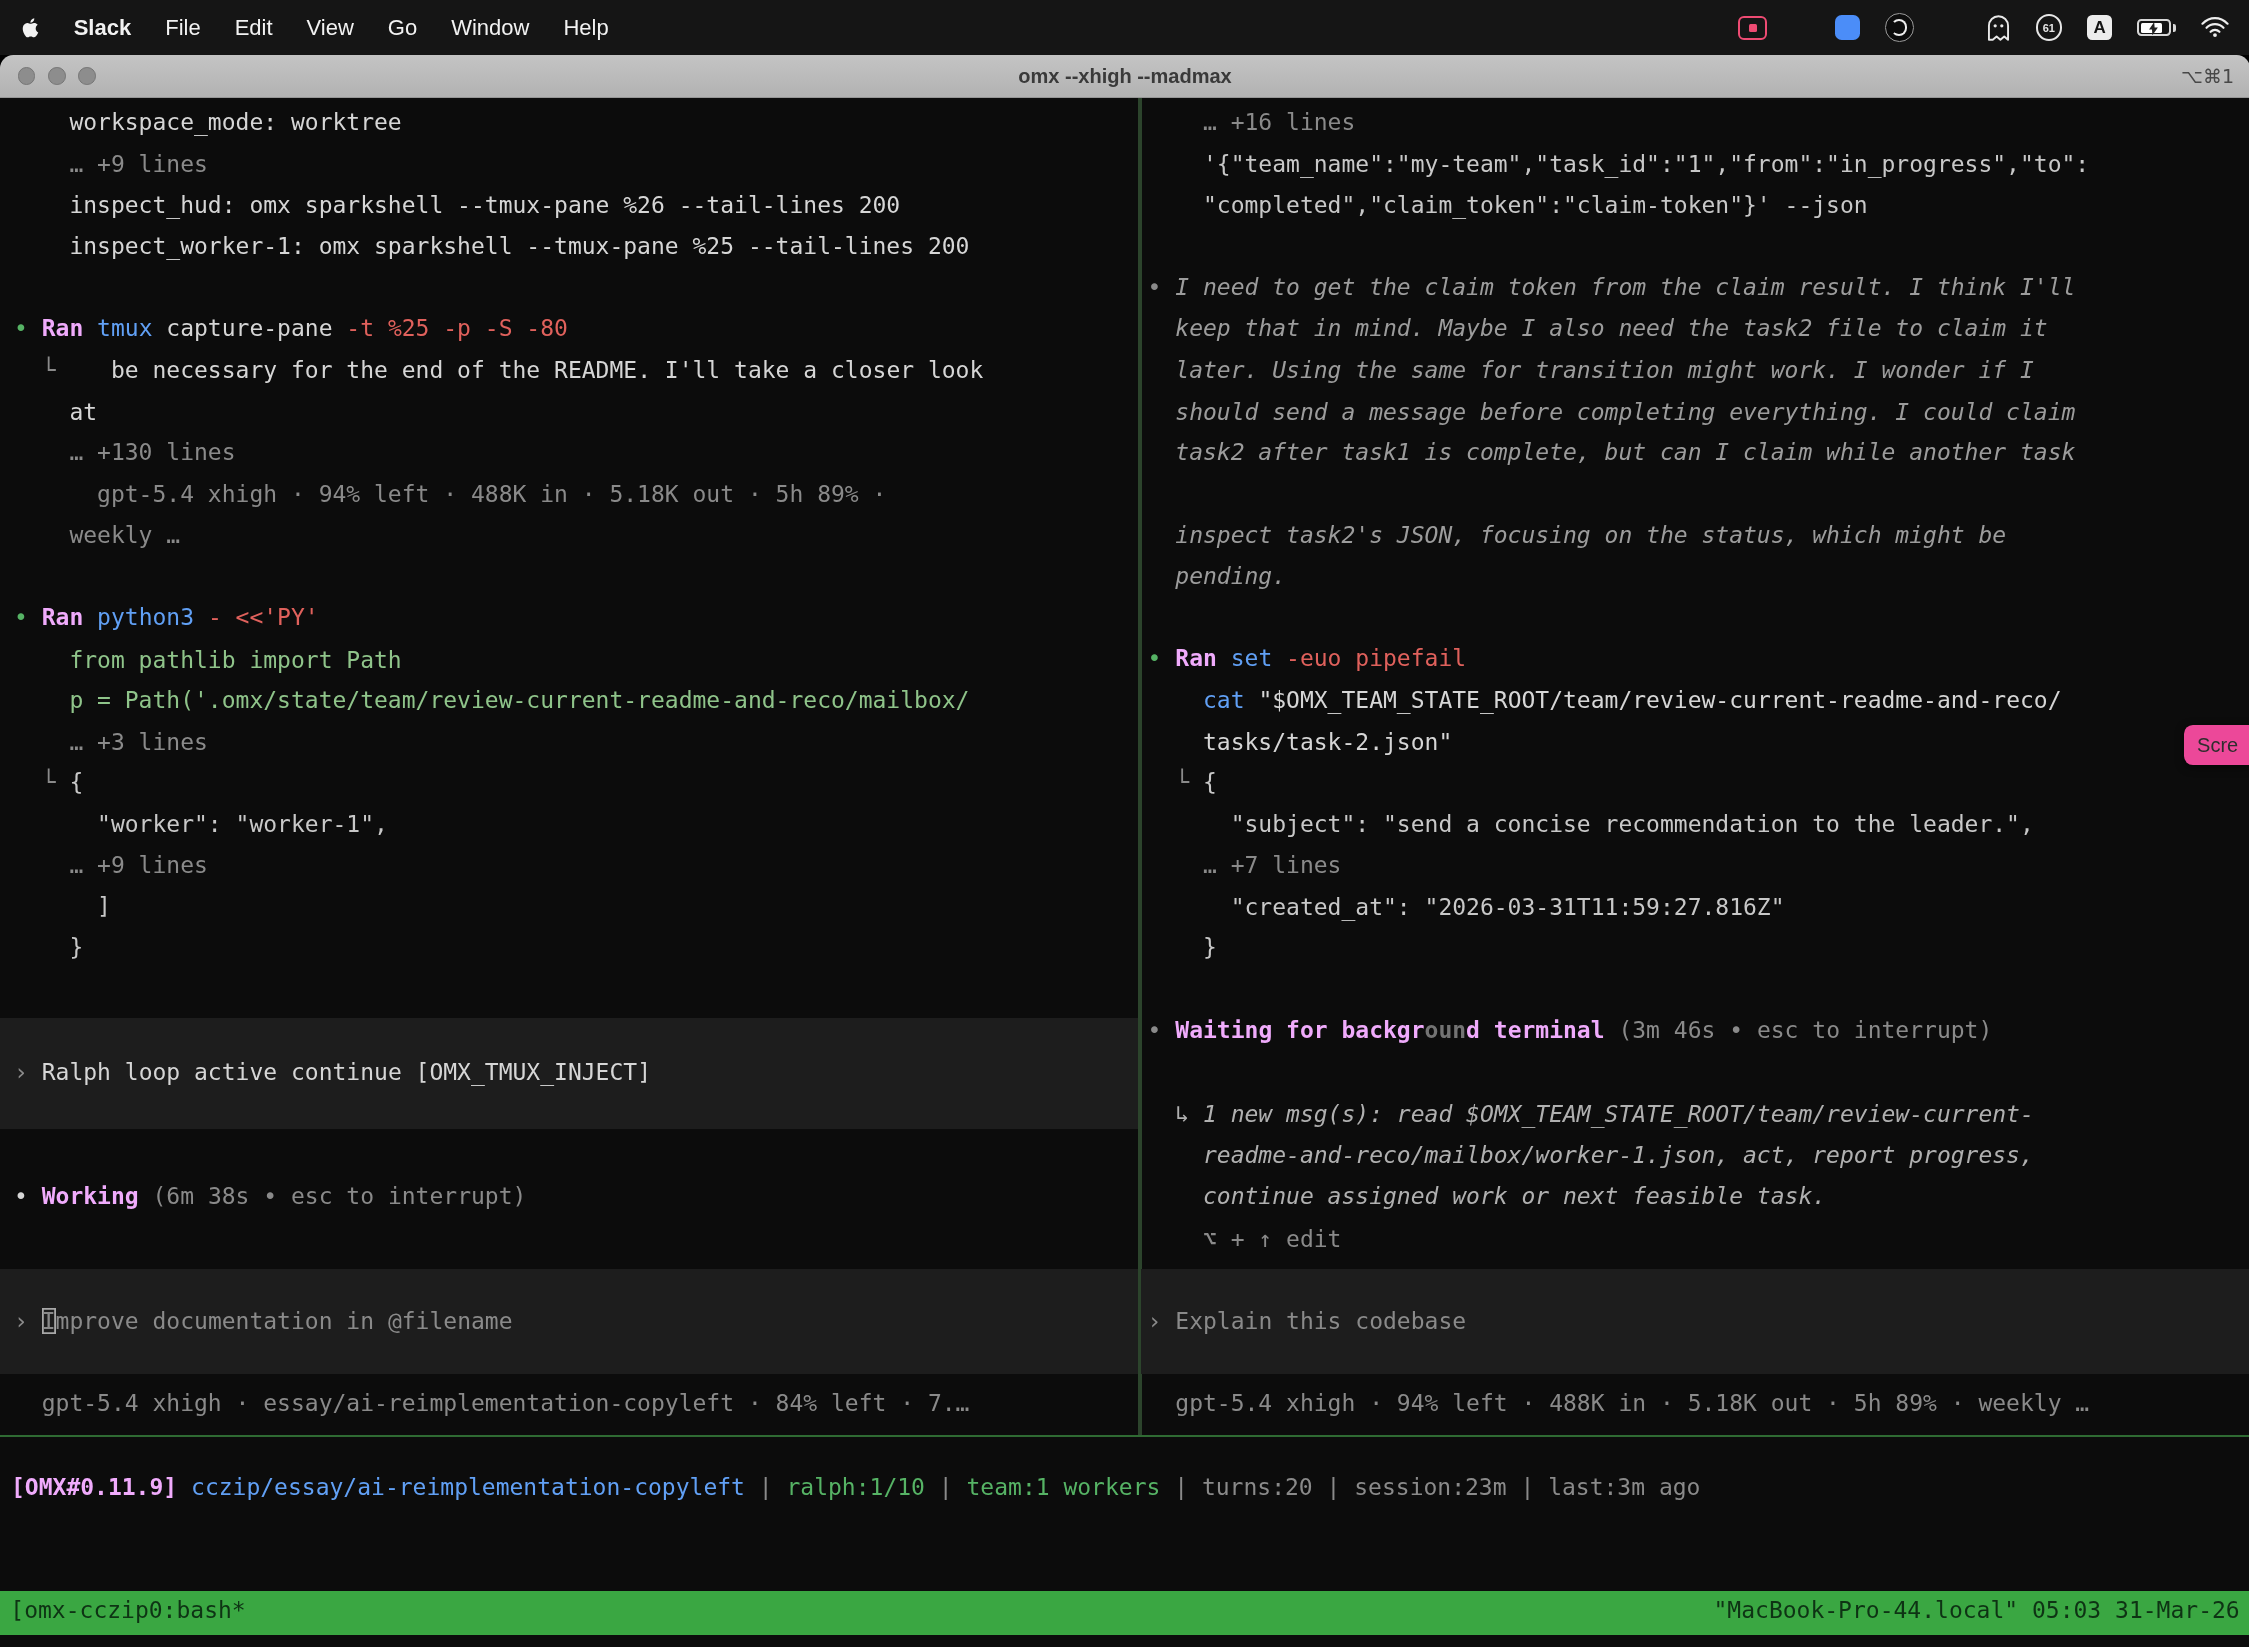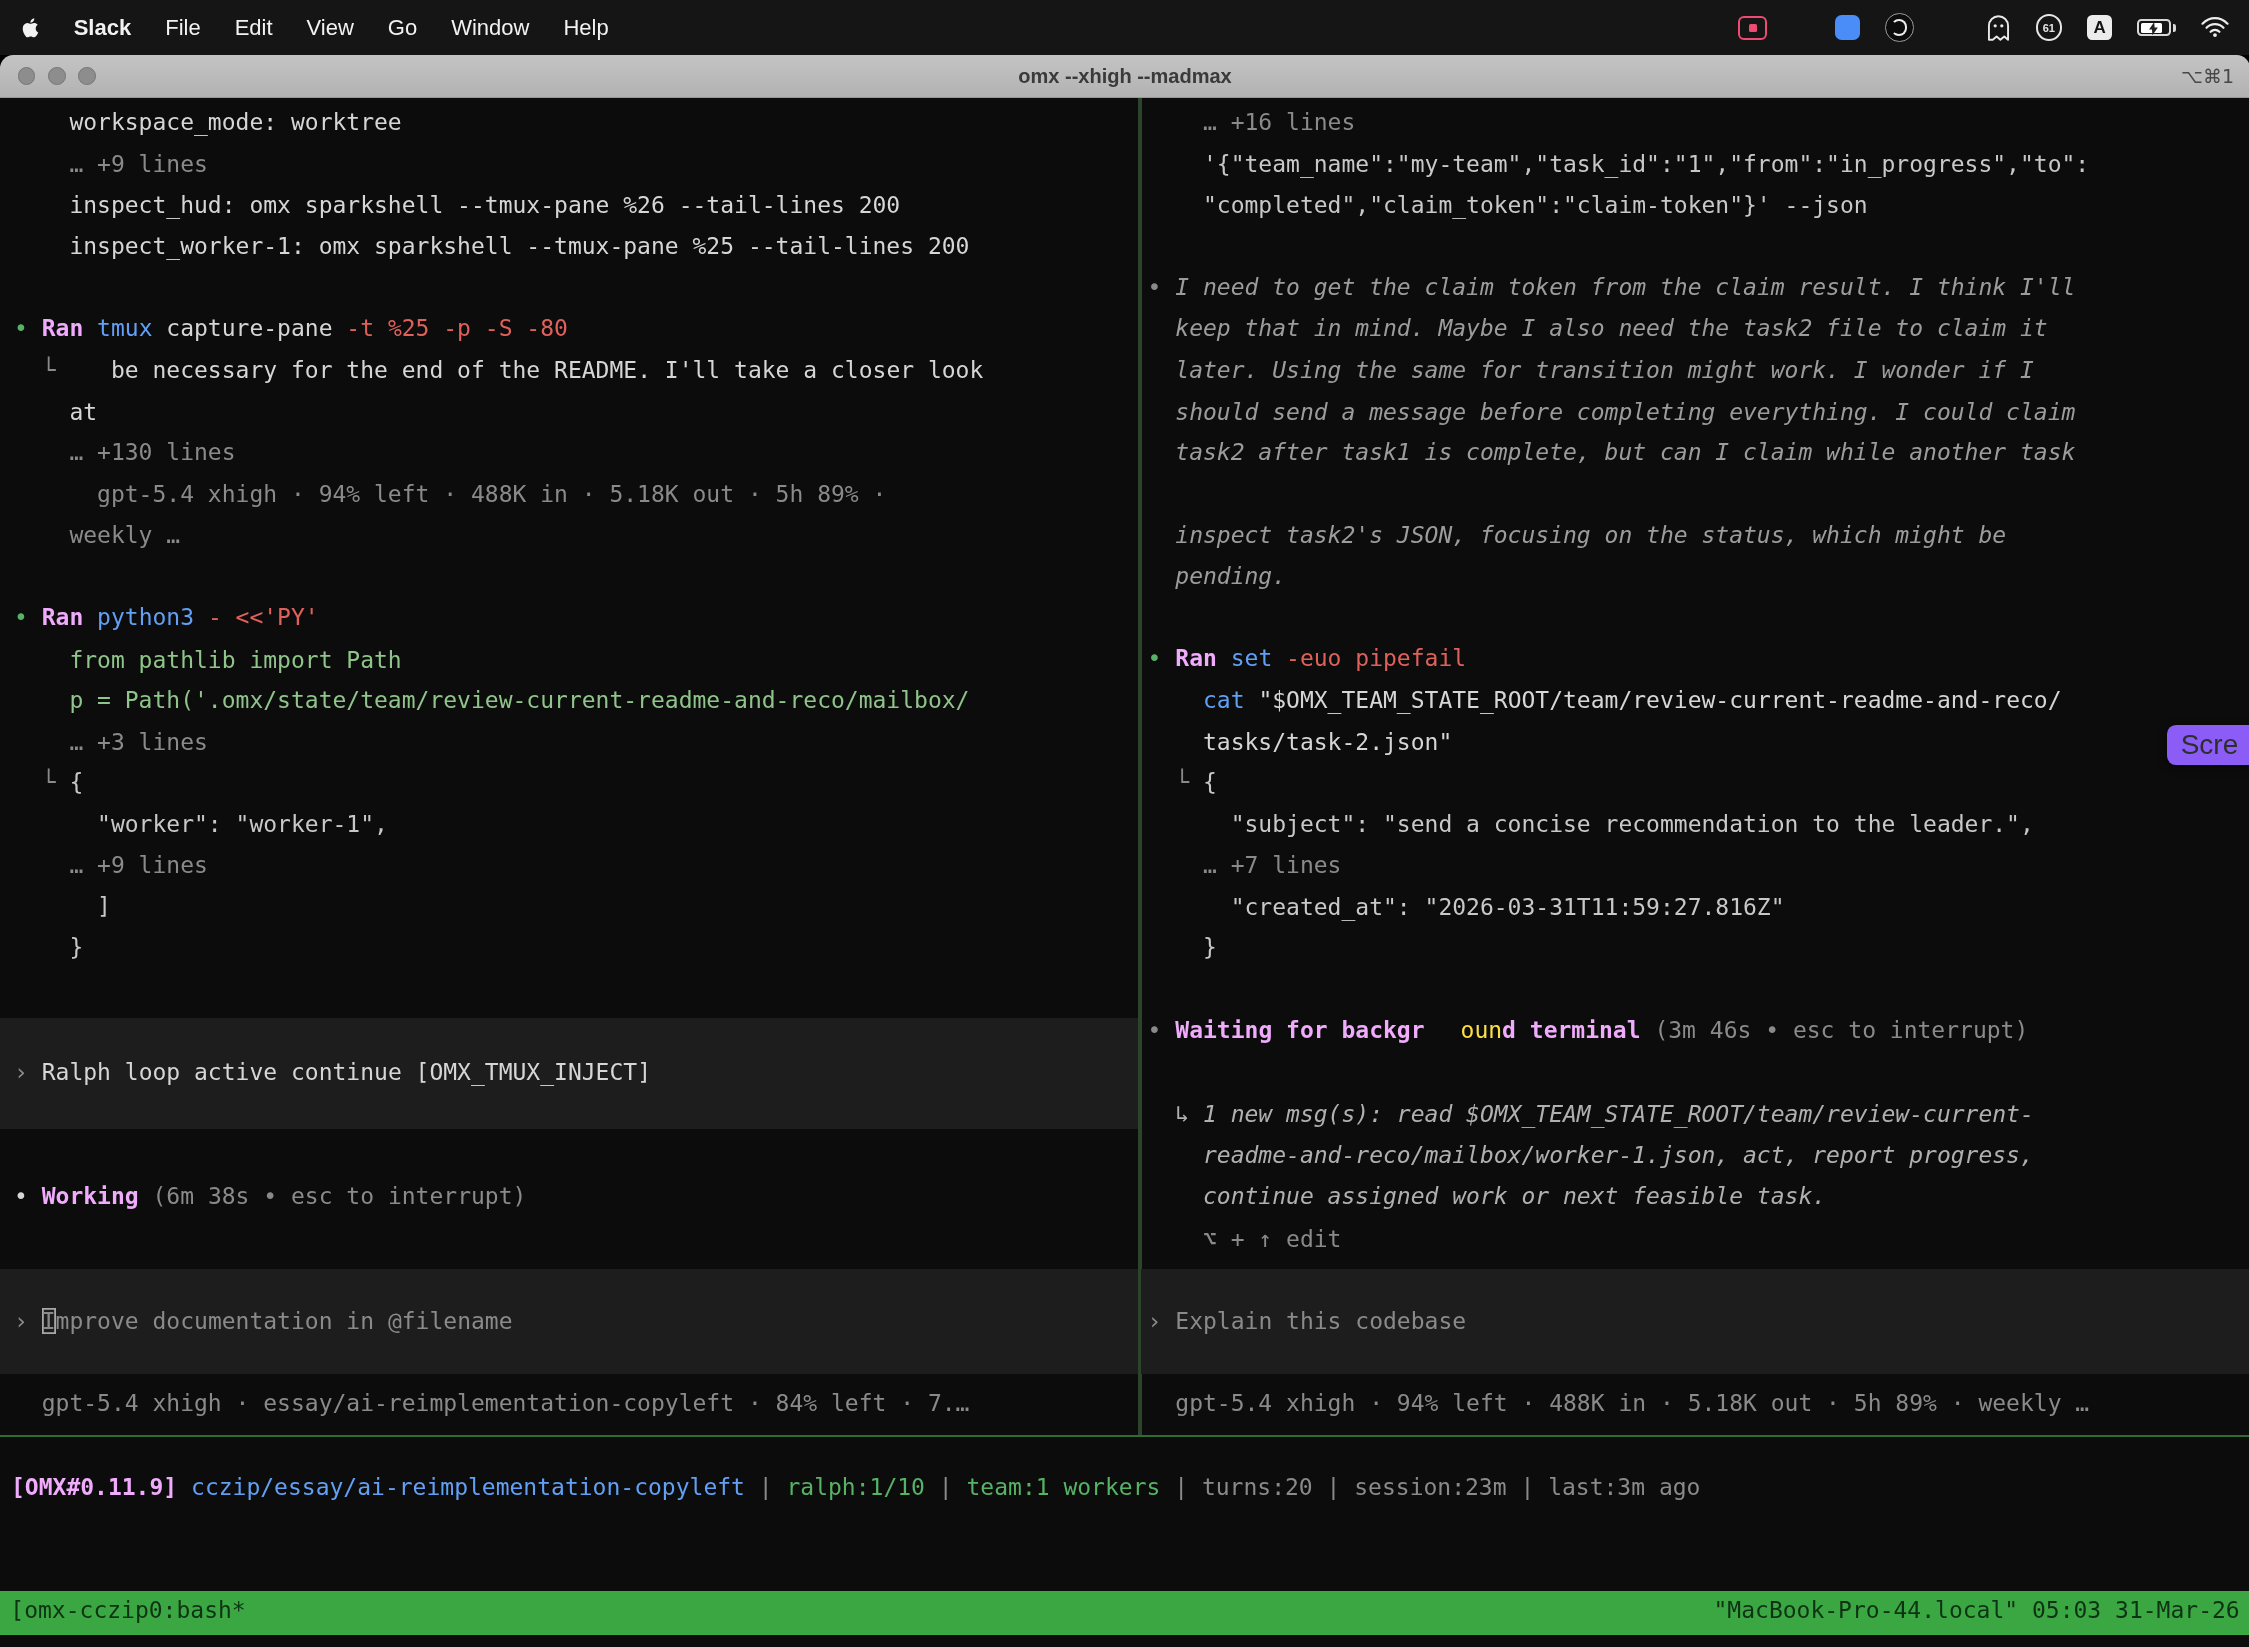--- a/index.html
+++ b/index.html
@@ -60,32 +60,32 @@
   #hud{position:absolute;inset:0;z-index:3;}
 
   .f{color:#d6d6d6;}
   .o{color:#c8c8c8;}
   .d{color:#8a8a8a;}
   .b{color:#61a0f5;}
   .r{color:#e0615c;}
   .g{color:#56b365;}
   .s{color:#8fc48a;}
   .w{color:#f0abfc;font-weight:700;}
-  .sh{color:#fde047;font-weight:400;margin-left:36px;}
+  .sh{color:#737373;font-weight:700;}
   .i{color:#9c9c9c;font-style:italic;}
   .m{color:#b0b0b0;font-style:italic;}
   .cur{box-shadow:inset 0 0 0 1.8px #a8a8a8;}
 
   .tmuxbar{position:absolute;left:0;top:1494px;width:100%;height:44px;background:#3aa742;
     font-size:23px;line-height:38px;color:#0e3314;display:flex;justify-content:space-between;
     padding:0 10.3px;box-sizing:border-box;white-space:pre;z-index:4;}
 
   
-  .popup{position:absolute;top:725px;right:0;height:40px;background:#8b5cf6;color:#2e2e2e;
-    border-radius:8.9px 0 0 8.9px;font-family:"Liberation Sans",sans-serif;font-size:28px;line-height:40px;
+  .popup{position:absolute;top:725px;right:0;height:40px;background:#ec4899;color:#2e2e2e;
+    border-radius:8.9px 0 0 8.9px;font-family:"Liberation Sans",sans-serif;font-size:20px;line-height:40px;
     padding:0 11.8px 0 13.3px;box-shadow:0 2.2px 8.9px rgba(0,0,0,.55);z-index:60;}
 </style>
 </head>
 <body>
 
 <div class="menubar">
   <div class="mb-left">
     <span style="display:inline-flex;">
       <svg width="19" height="23.6" viewBox="0 0 24 24" fill="#f2f2f2">
           <path d="M12.15 6.9c-.95 0-2.42-1.08-3.96-1.04-2.04.03-3.91 1.18-4.96 3.01-2.12 3.68-.55 9.1 1.52 12.09 1.01 1.45 2.21 3.09 3.79 3.04 1.52-.06 2.09-.99 3.94-.99 1.83 0 2.35.99 3.96.95 1.64-.03 2.68-1.48 3.68-2.95 1.16-1.69 1.64-3.32 1.66-3.41-.04-.01-3.18-1.22-3.22-4.86-.03-3.04 2.48-4.49 2.6-4.56-1.43-2.09-3.62-2.32-4.39-2.38-2-.16-3.68 1.09-4.61 1.09zM15.53 3.83c.84-1.01 1.4-2.43 1.25-3.83-1.21.05-2.66.8-3.53 1.82-.78.9-1.45 2.34-1.27 3.71 1.34.1 2.71-.69 3.56-1.7z"></path>

